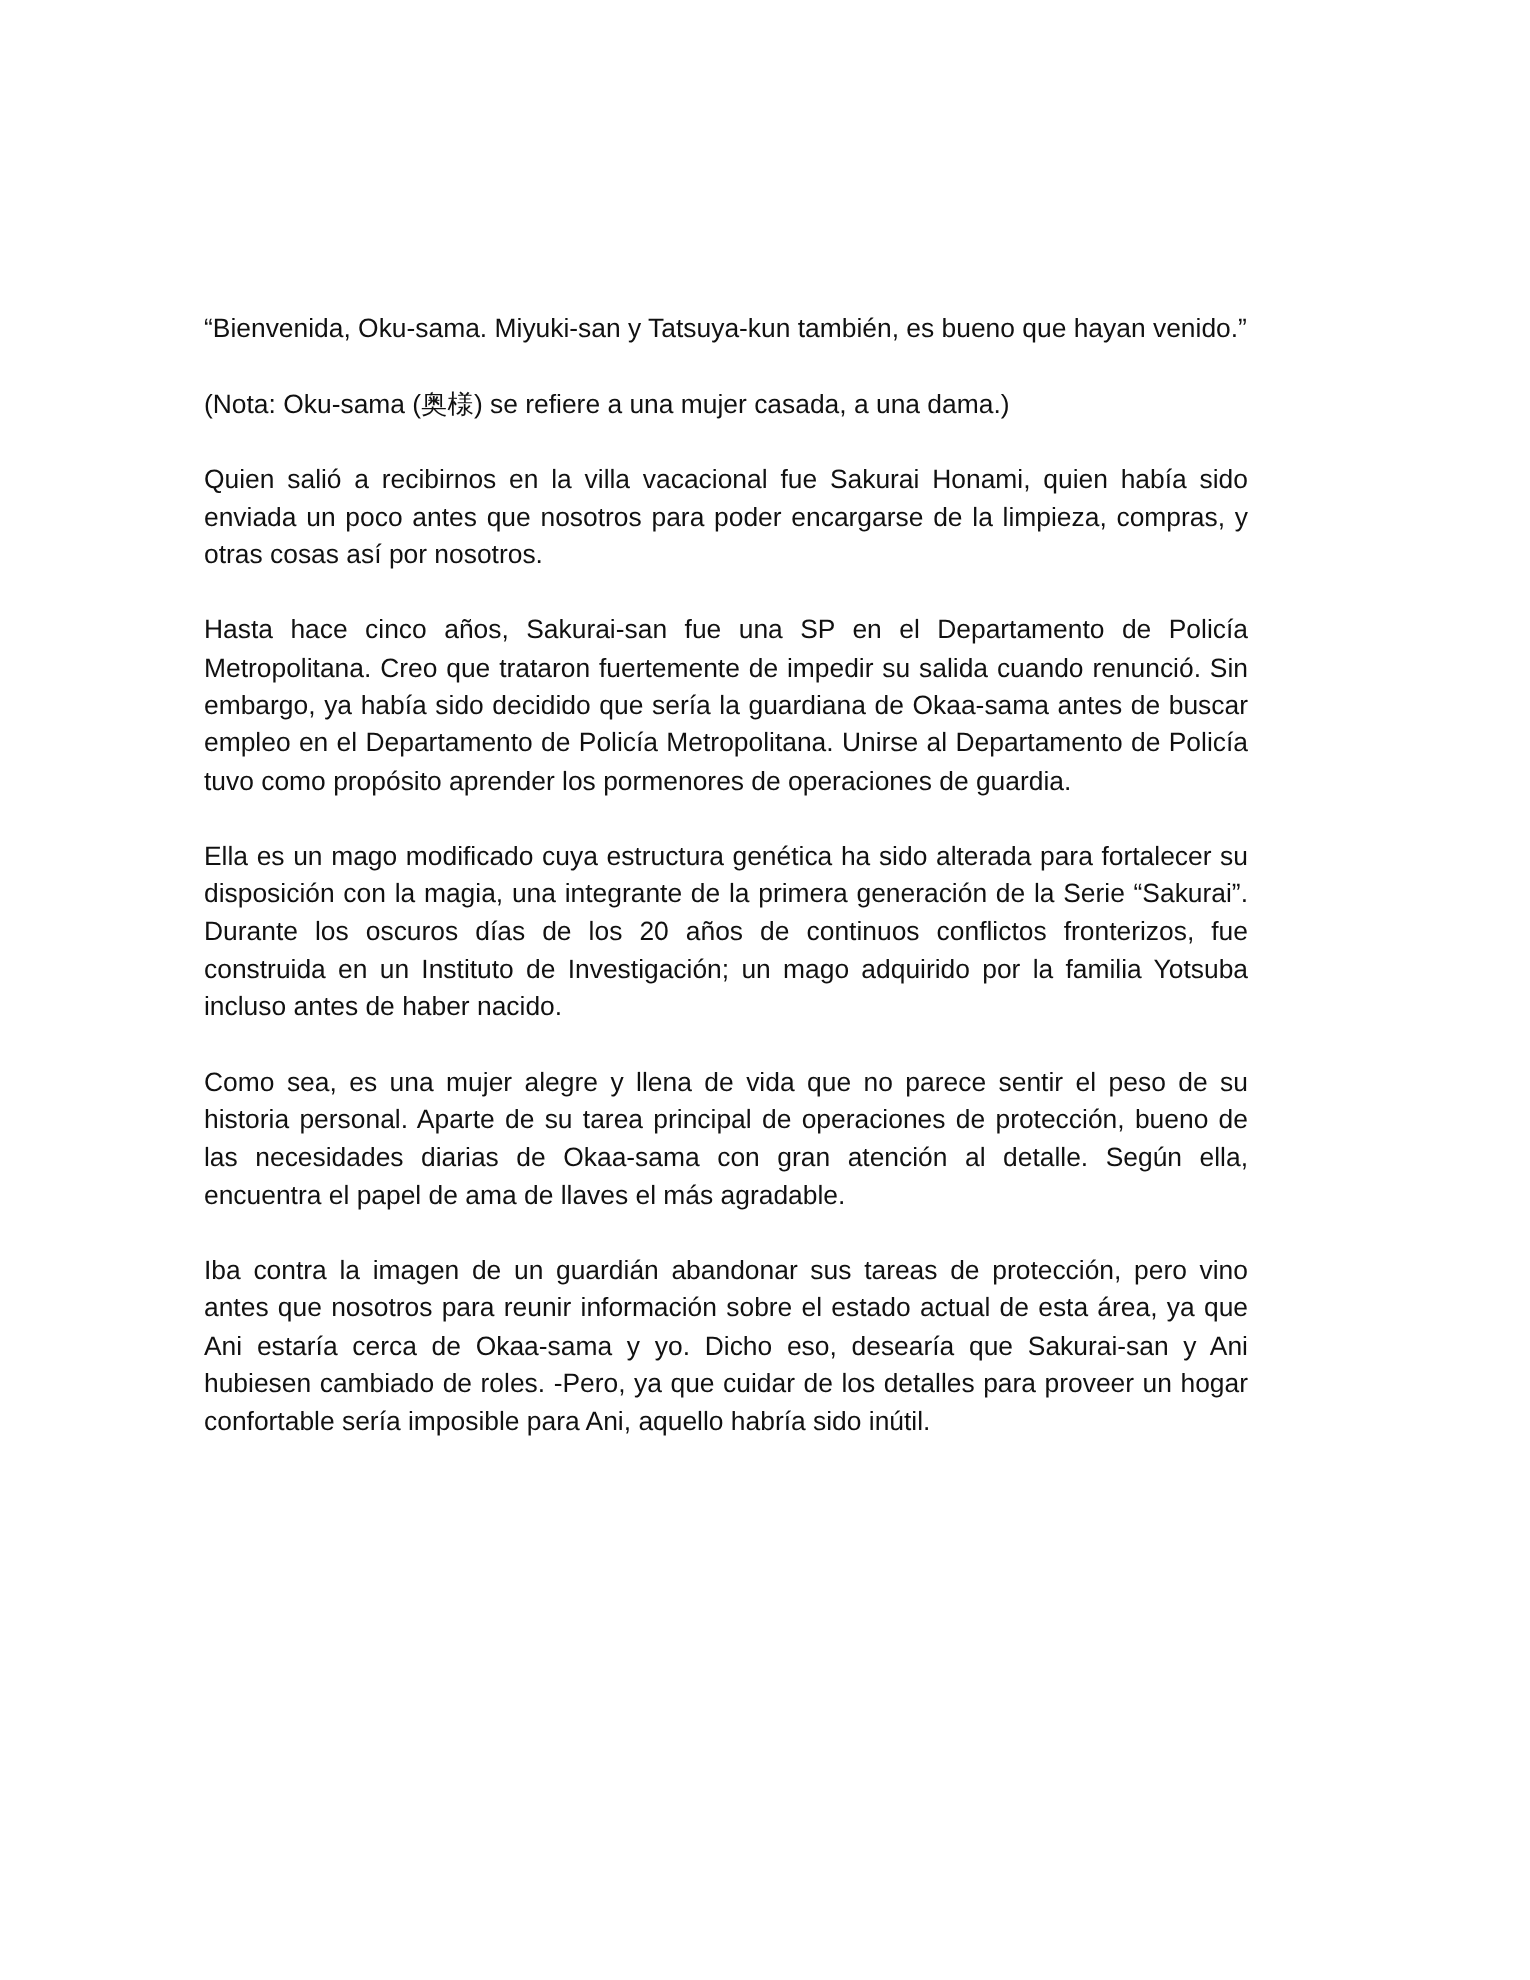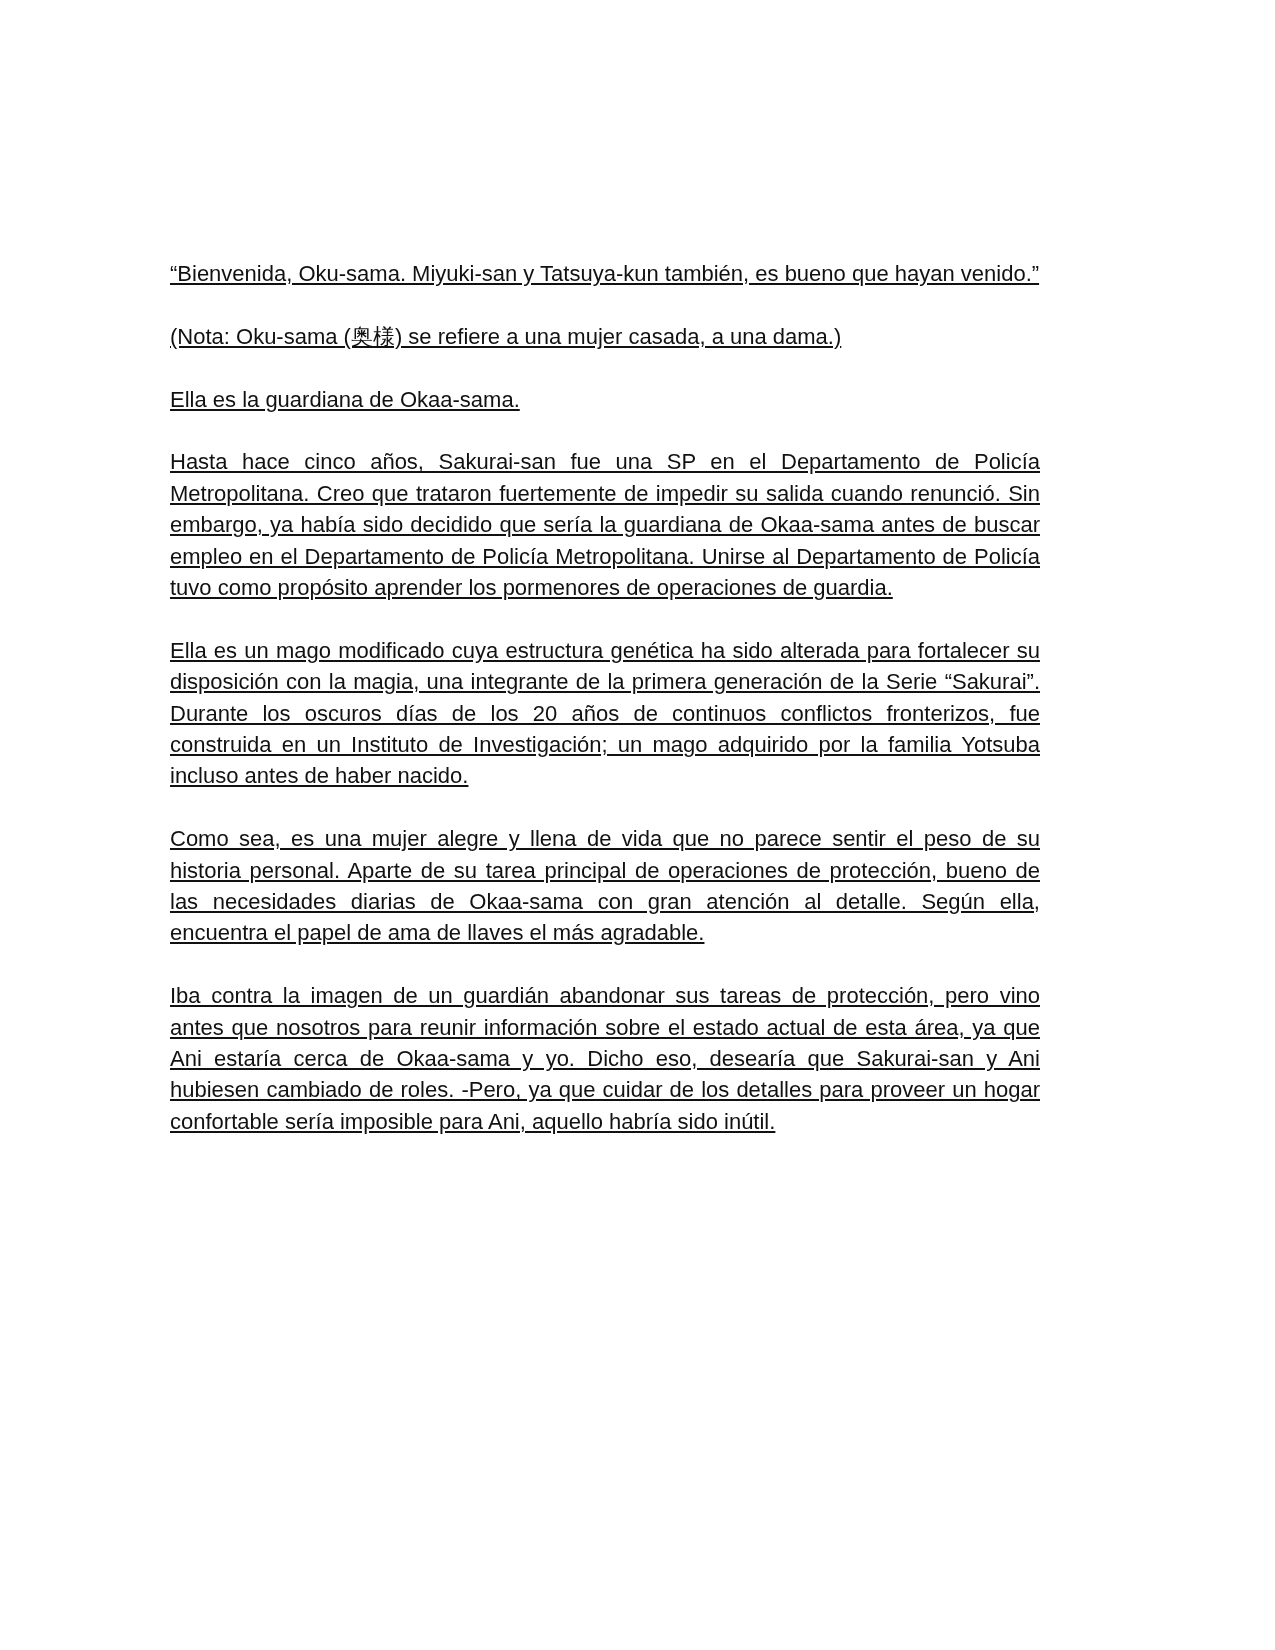--- a/index.html
+++ b/index.html
@@ -1,25 +1,25 @@
 <!DOCTYPE html>
 <html><head>
 <meta charset="utf-8">
 <style>
   html, body { margin: 0; padding: 0; background: #ffffff; }
   body { width: 1275px; height: 1650px; position: relative; overflow: hidden; }
   .page { position: absolute; left: 170px; top: 258px; width: 900px;
     font-family: "Liberation Sans", sans-serif; font-size: 22px; line-height: 31.4px; color: #111; }
-  .page p { margin: 0 0 31.4px 0; text-align: justify; text-decoration: underline; }
+  .page p { margin: 0 0 31.4px 0; text-align: justify; }
   .page p.w865 { width: 870px; }
 </style>
 </head>
 <body>
 
 <div class="page">
   <p>“Bienvenida, Oku-sama. Miyuki-san y Tatsuya-kun también, es bueno que hayan venido.”</p>
   <p>(Nota: Oku-sama (奥様) se refiere a una mujer casada, a una dama.)</p>
-  <p>Ella es la guardiana de Okaa-sama.</p>
+  <p class="w865">Quien salió a recibirnos en la villa vacacional fue Sakurai Honami, quien había sido enviada un poco antes que nosotros para poder encargarse de la limpieza, compras, y otras cosas así por nosotros.</p>
   <p class="w865">Hasta hace cinco años, Sakurai-san fue una SP en el Departamento de Policía Metropolitana. Creo que trataron fuertemente de impedir su salida cuando renunció. Sin embargo, ya había sido decidido que sería la guardiana de Okaa-sama antes de buscar empleo en el Departamento de Policía Metropolitana. Unirse al Departamento de Policía tuvo como propósito aprender los pormenores de operaciones de guardia.</p>
   <p class="w865">Ella es un mago modificado cuya estructura genética ha sido alterada para fortalecer su disposición con la magia, una integrante de la primera generación de la Serie “Sakurai”. Durante los oscuros días de los 20 años de continuos conflictos fronterizos, fue construida en un Instituto de Investigación; un mago adquirido por la familia Yotsuba incluso antes de haber nacido.</p>
   <p class="w865">Como sea, es una mujer alegre y llena de vida que no parece sentir el peso de su historia personal. Aparte de su tarea principal de operaciones de protección, bueno de las necesidades diarias de Okaa-sama con gran atención al detalle. Según ella, encuentra el papel de ama de llaves el más agradable.</p>
   <p class="w865">Iba contra la imagen de un guardián abandonar sus tareas de protección, pero vino antes que nosotros para reunir información sobre el estado actual de esta área, ya que Ani estaría cerca de Okaa-sama y yo. Dicho eso, desearía que Sakurai-san y Ani hubiesen cambiado de roles. -Pero, ya que cuidar de los detalles para proveer un hogar confortable sería imposible para Ani, aquello habría sido inútil.</p>
 </div>
 
 </body></html>

